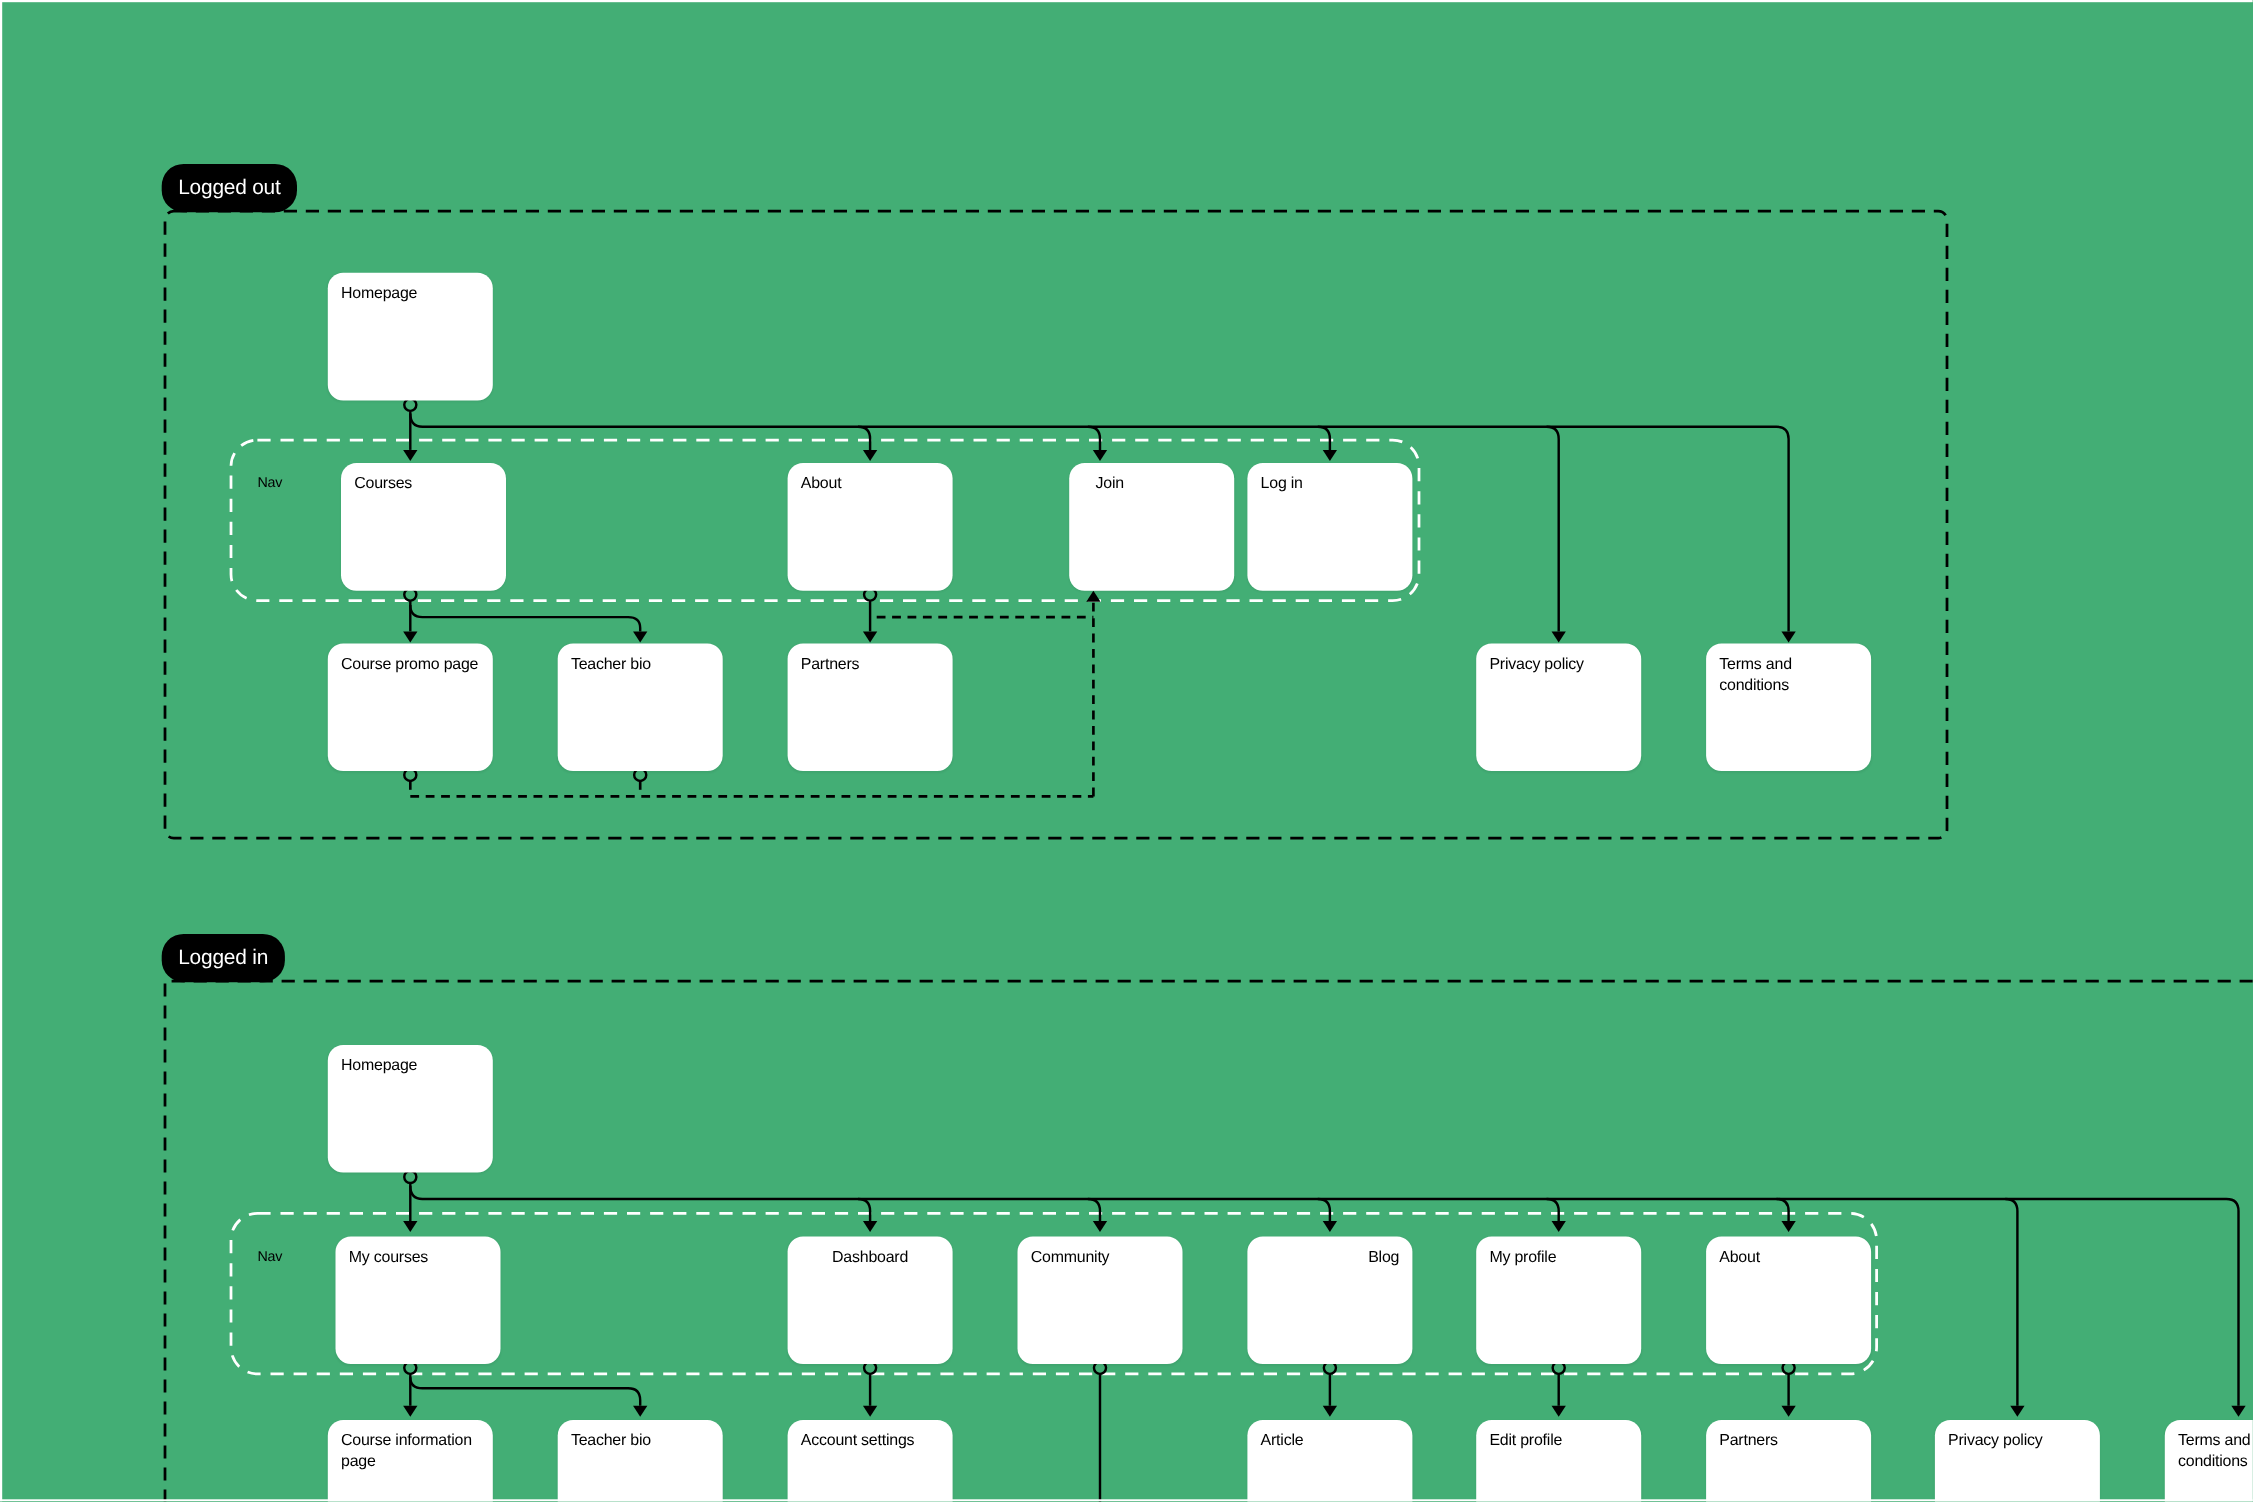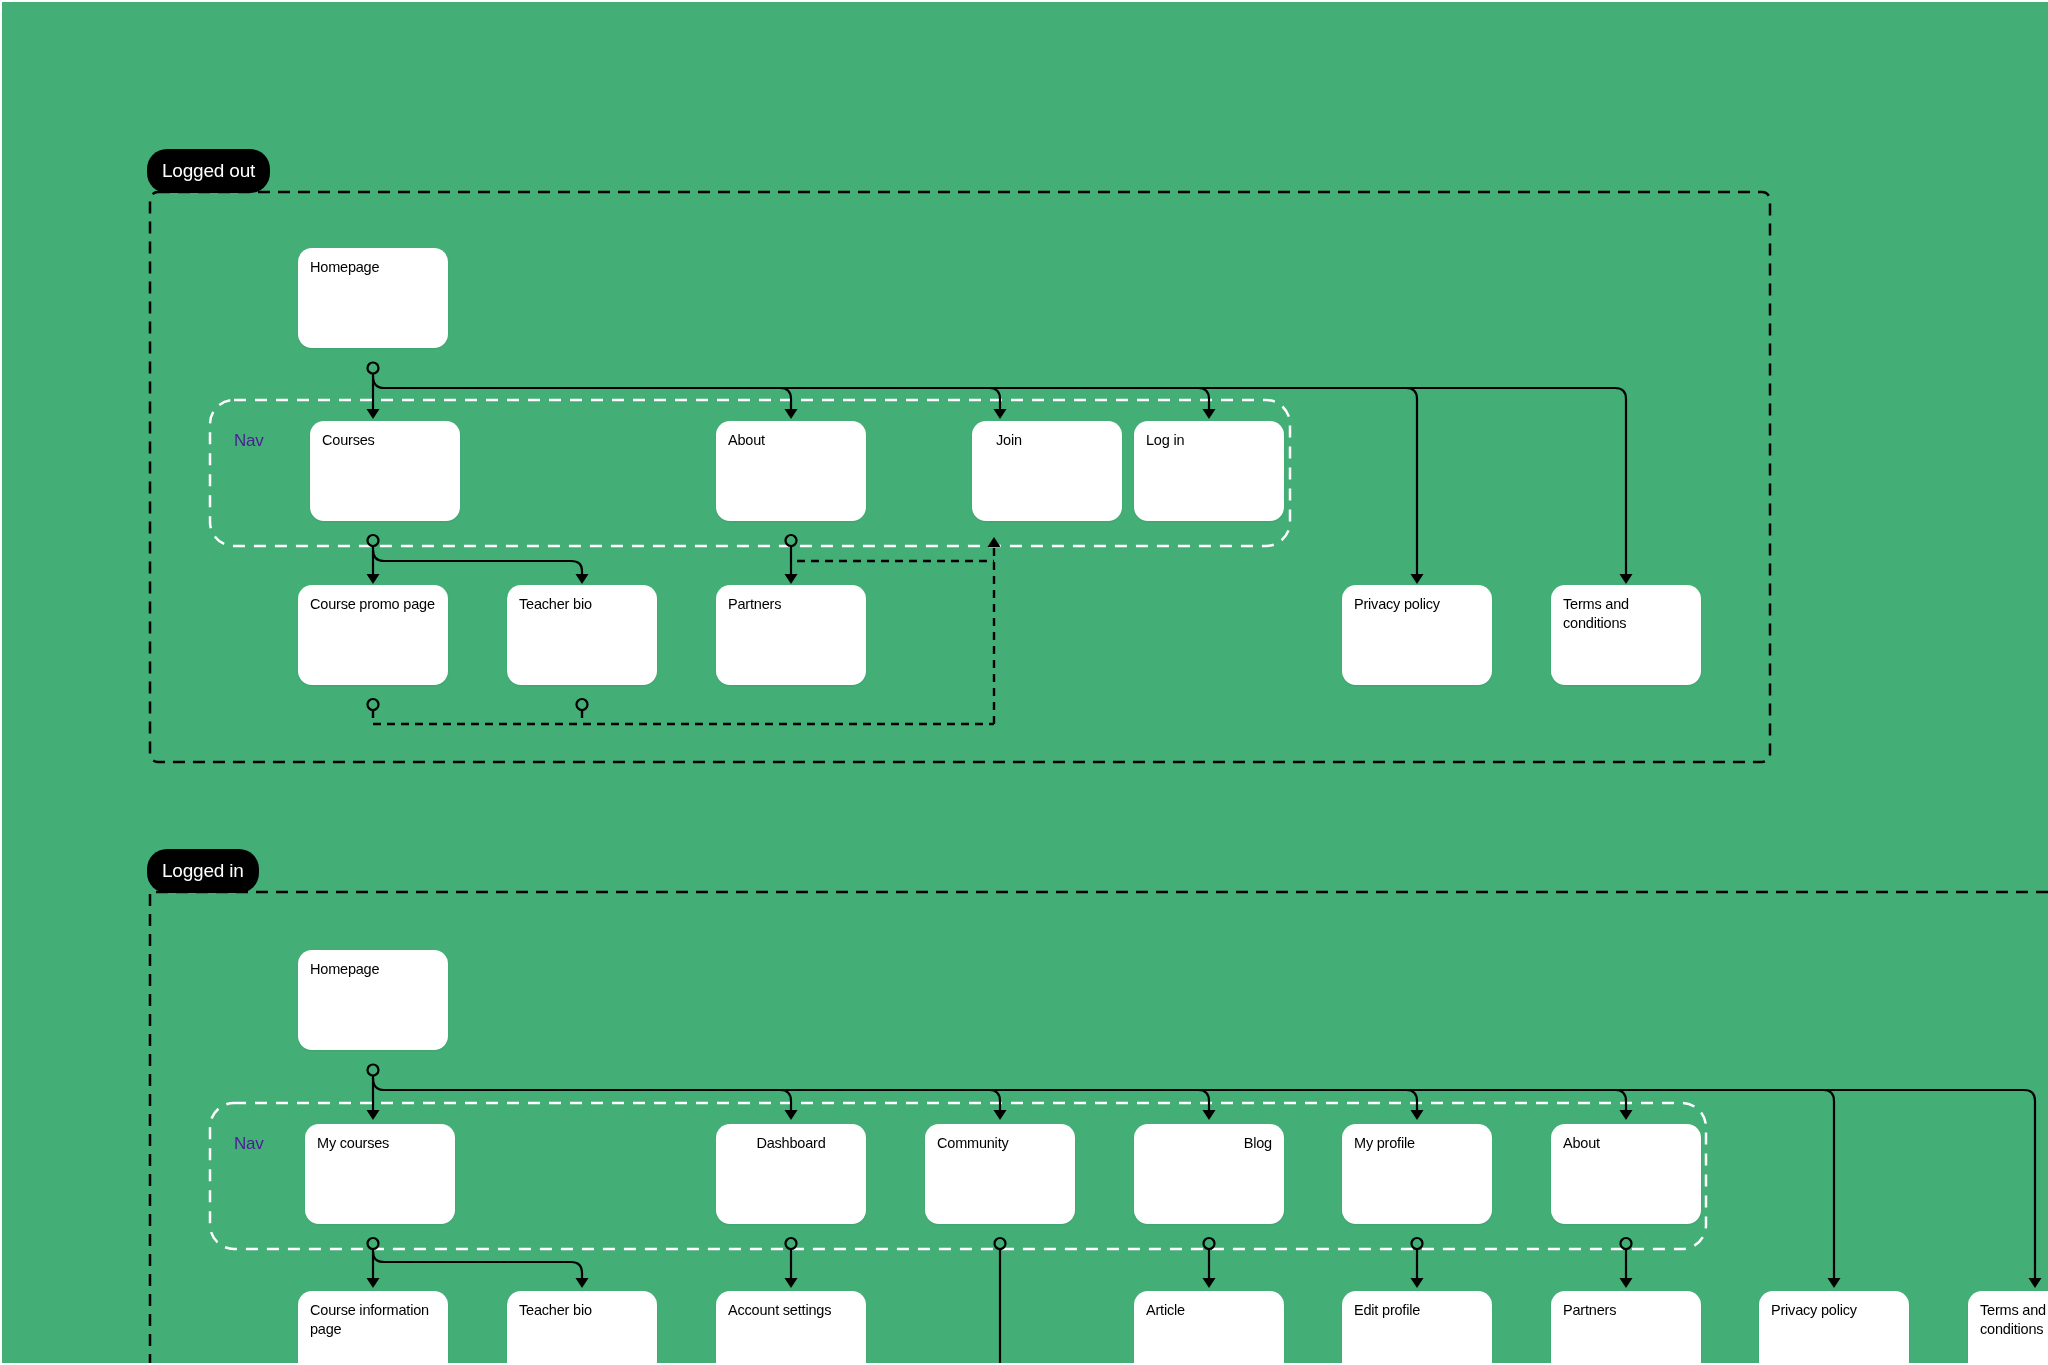--- a/index.html
+++ b/index.html
@@ -3,32 +3,32 @@
 <meta charset="utf-8">
 <style>
   html,body{margin:0;padding:0;}
   body{
     width:2048px;height:1365px;position:relative;overflow:hidden;
     background:#43AE75;
     font-family:"Liberation Sans", sans-serif;
   }
   #wires{position:absolute;left:0;top:0;z-index:1;}
   .card{
-    position:absolute;width:150px;height:100px;background:#ffffff;
+    position:absolute;width:150px;height:116px;background:#ffffff;
     border-radius:14px;z-index:2;box-sizing:border-box;
     padding:10px 12px 0 12px;font-size:14.5px;line-height:1.32;
     letter-spacing:-0.2px;color:#000;box-shadow:0 1px 2px rgba(0,0,0,0.06);
   }
   .tag{
     position:absolute;height:44px;background:#000;color:#fff;z-index:3;
     border-radius:20px;display:flex;align-items:center;padding:0 15px;
     font-size:19px;letter-spacing:-0.2px;white-space:nowrap;
   }
   .navlabel{
-    position:absolute;z-index:2;font-size:17px;color:#4c1d95;letter-spacing:-0.2px;
+    position:absolute;z-index:2;font-size:13px;color:#000000;letter-spacing:-0.2px;
   }
   .edgeline{position:absolute;background:#fff;z-index:4;}
 </style>
 </head>
 <body>
 
 <svg id="wires" width="2048" height="1365" viewBox="0 0 2048 1365">
 
   <rect x="150" y="192" width="1620" height="570" rx="8" fill="none" stroke="#000" stroke-width="2.5" stroke-dasharray="12 8"></rect>
   <path d="M2048,892 H150 V1365" fill="none" stroke="#000" stroke-width="2.5" stroke-dasharray="12 8"></path>

